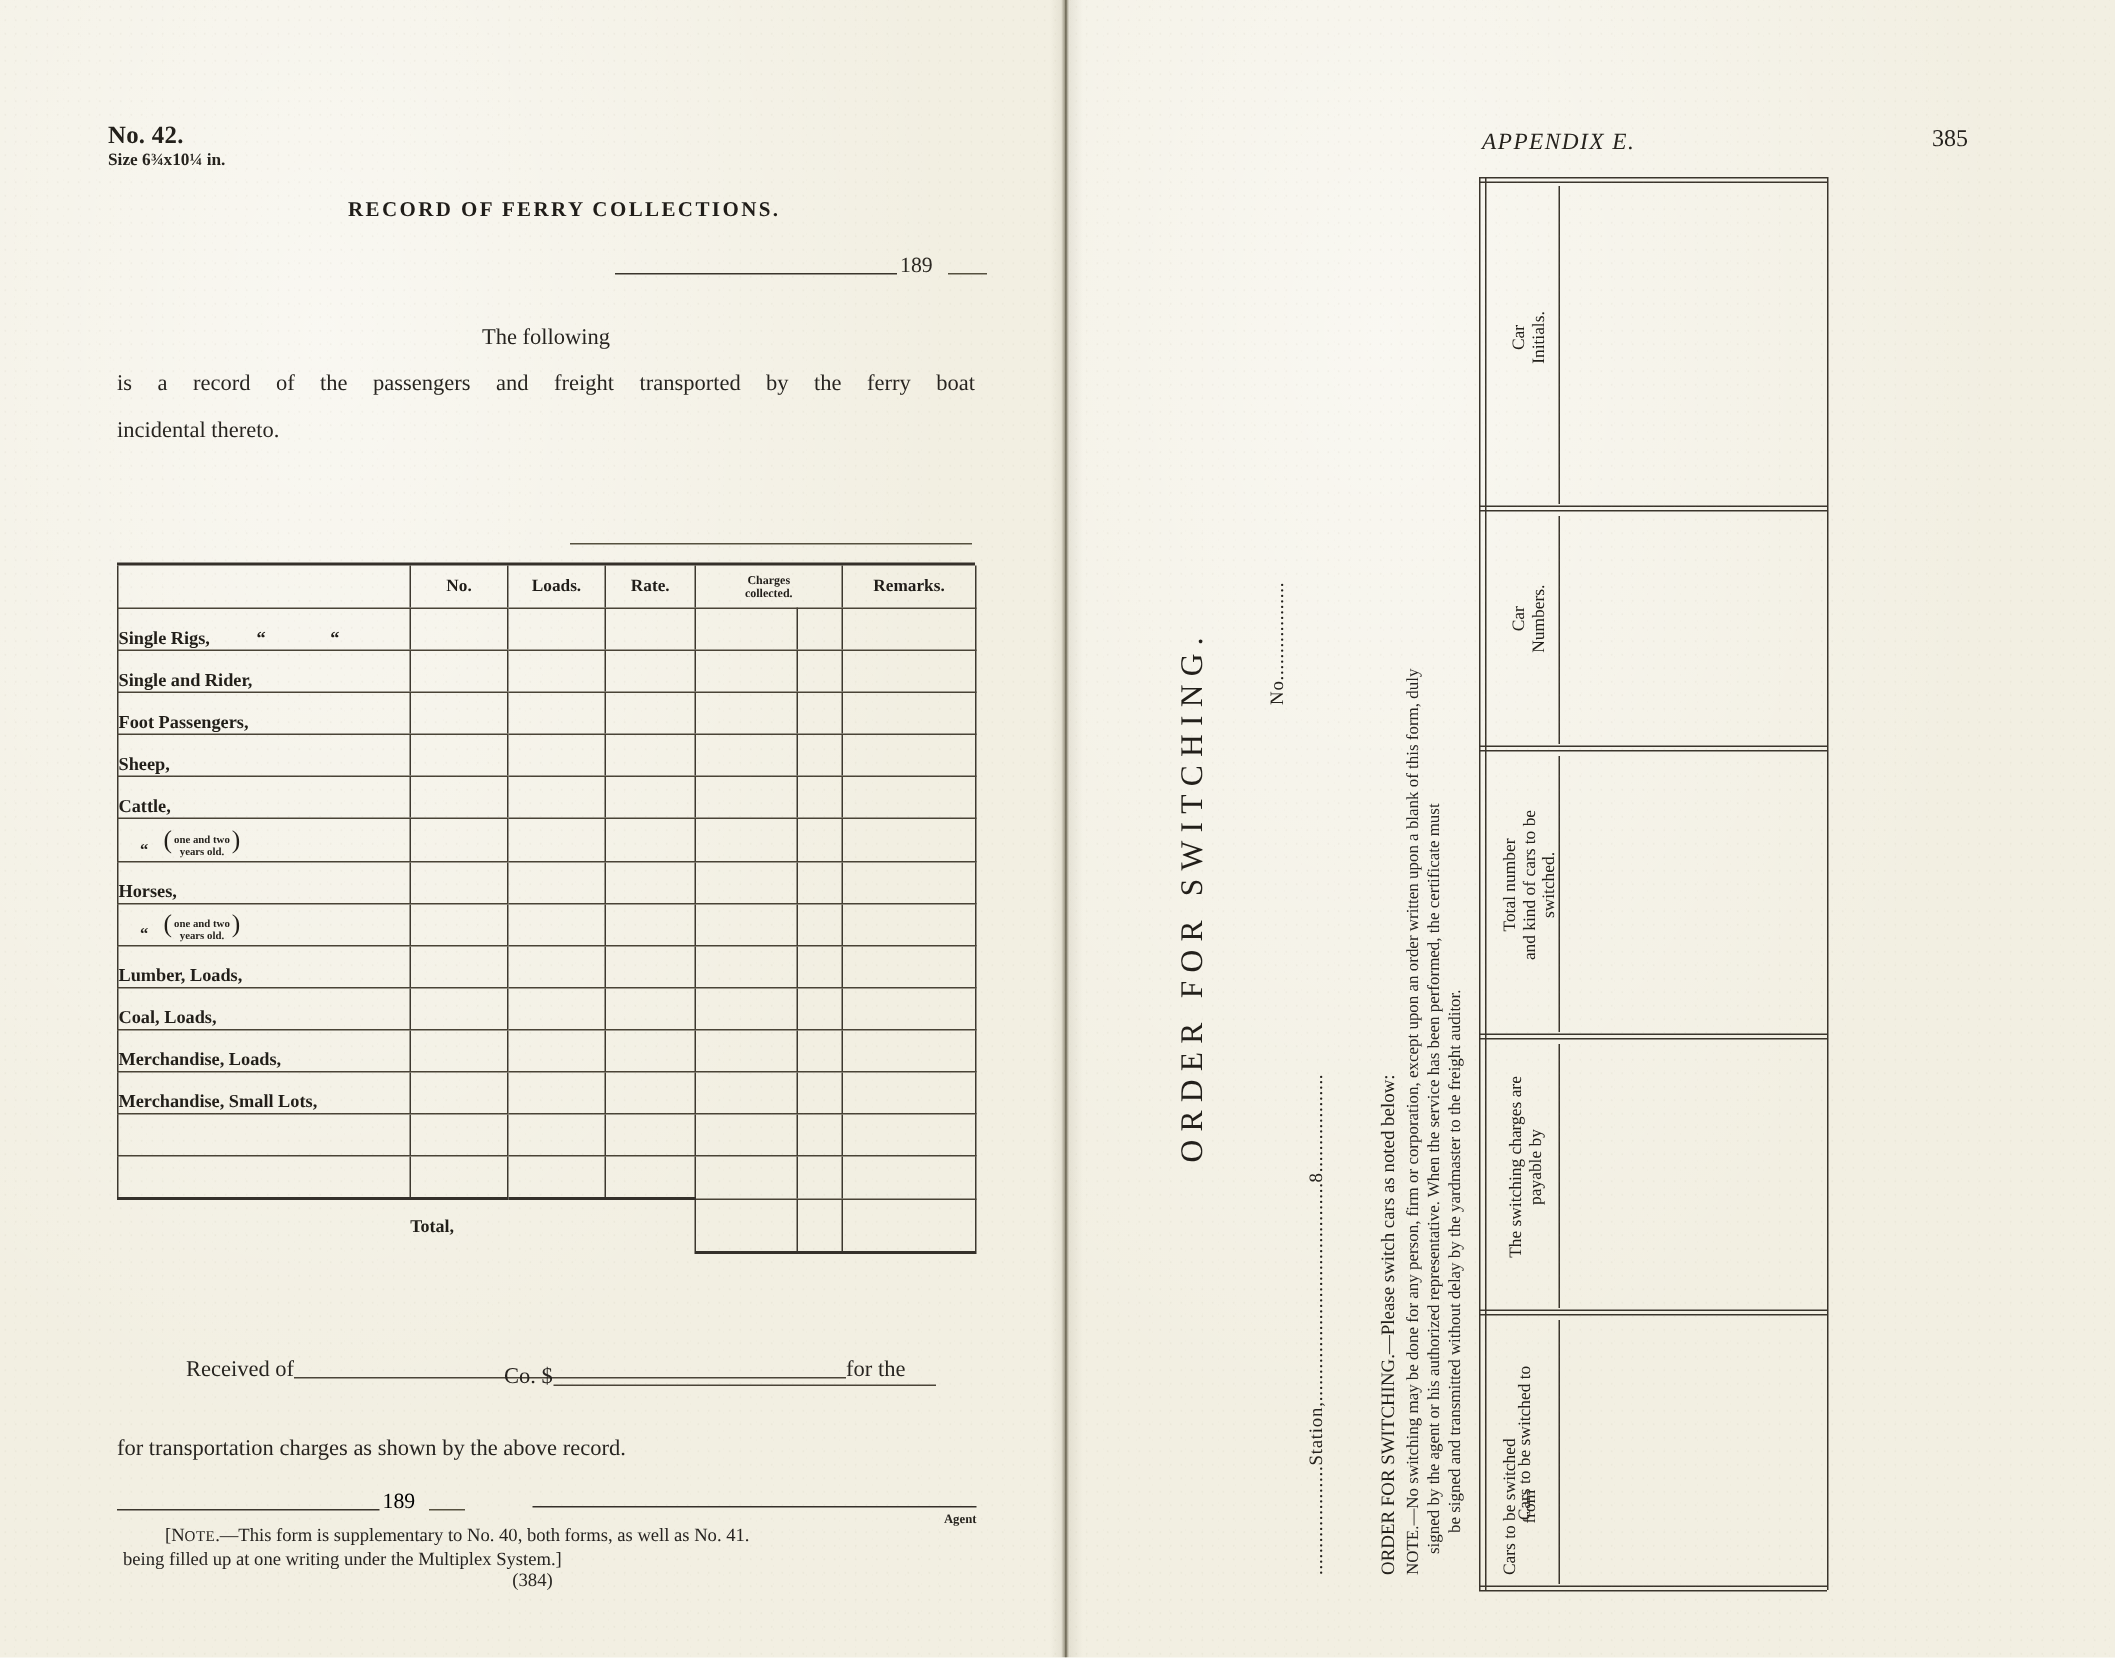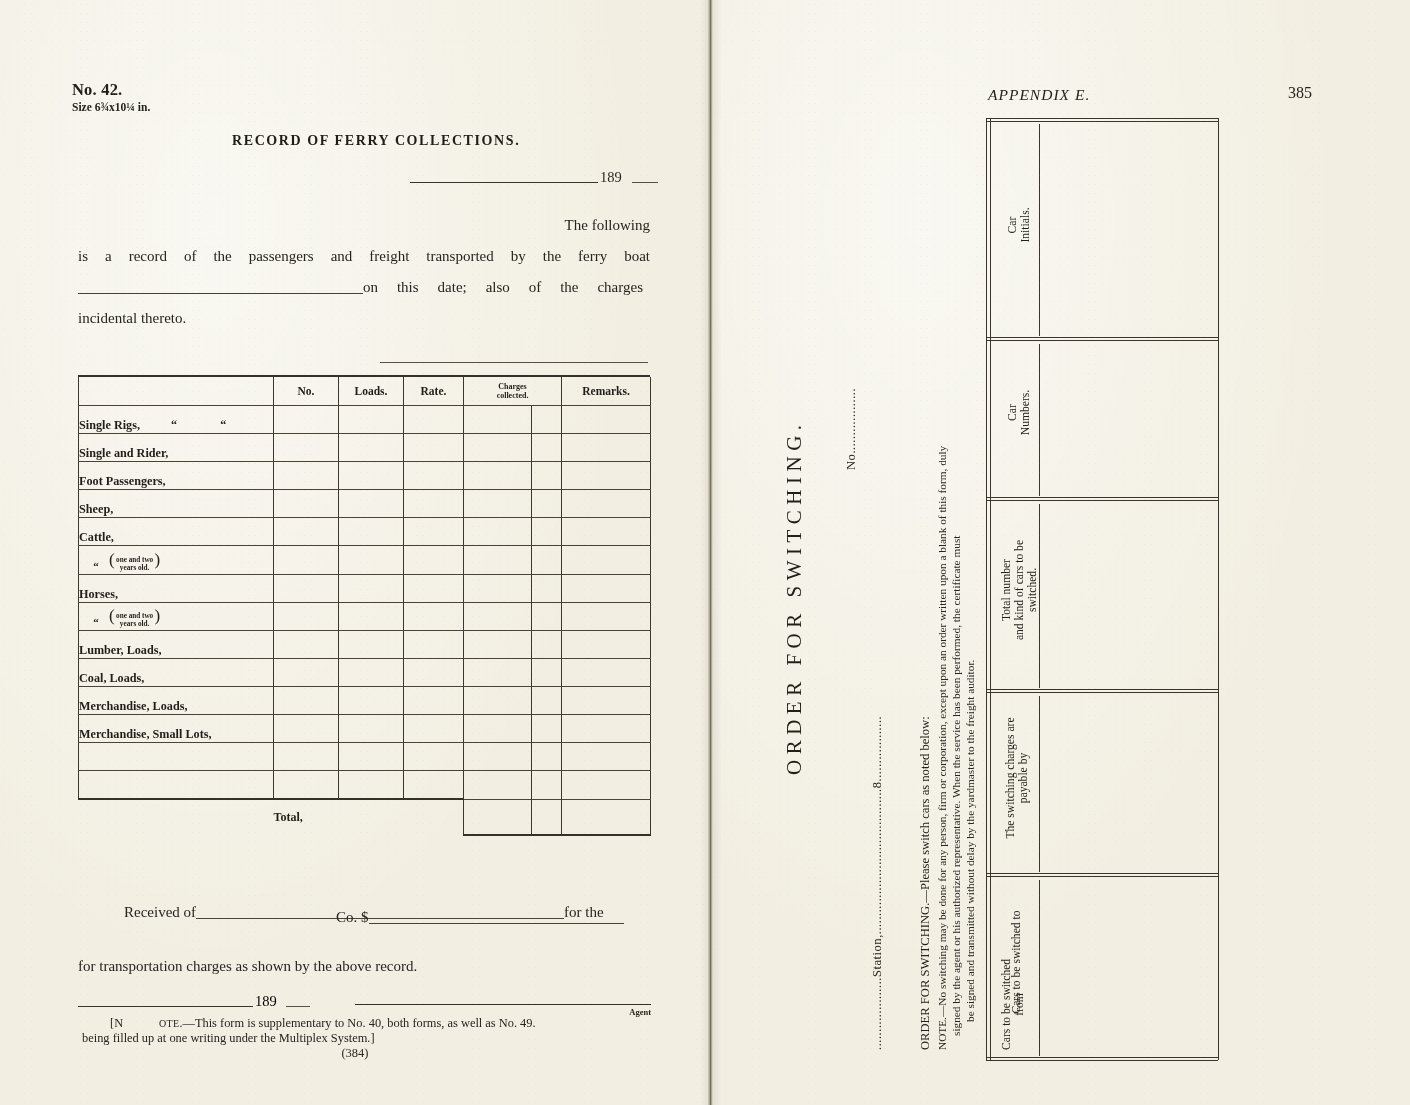--- a/index.html
+++ b/index.html
@@ -78,21 +78,21 @@
   .date-line-1 .r { position:absolute; left:0; top:14px; width:188px; }
   .date-line-1 .y {
     position:absolute; left:190px; top:1px; font-size:14.5px; color:#2b2822;
   }
   .date-line-1 .r2 { position:absolute; left:222px; top:14px; width:26px; }
 
   .para {
     position: absolute; left: 78px; top: 210px; width: 572px;
     font-size: 15px; color: #272420; line-height: 31px;
   }
-  .para .l1 { display:block; text-align: right; }
+  .para .l1 { display:block; text-align: center; }
   .para .l2 { display:block; text-align: justify; text-align-last: justify; }
   .para .l3 { display:block; position: relative; }
   .para .l3 .blank { display:inline-block; width: 285px; border-bottom:1px solid #474237; height: 15px; vertical-align: -2px;}
   .para .l3 .rest { display:inline-block; width: 280px; text-align: justify; text-align-last: justify;}
   .para .l4 { display:block; }
 
   .short-rule {
     position: absolute; left: 380px; top: 362px; width: 268px;
   }
 
@@ -158,21 +158,21 @@
   .sig-agent { position: absolute; left: 355px; top: 1000px; width: 296px; }
   .sig-agent .r { position:absolute; left:0; top:4px; width:296px; height:1px; background:#35302a; }
   .sig-agent .cap {
     position:absolute; right:0; top:7px; font-size:8.5px; font-weight:bold; color:#27241f;
   }
 
   .note-blk {
     position: absolute; left: 82px; top: 1016px; width: 566px;
     font-size: 12.4px; color: #262320; line-height: 15px;
   }
-  .note-blk .sc { font-size: 10px; letter-spacing: .3px; padding-left: 36px; }
+  .note-blk .sc { font-size: 10px; letter-spacing: .3px; }
   .note-blk .l1 { display:block; padding-left: 28px; }
   .pageno-l {
     position: absolute; left: 0; top: 1046px; width: 710px;
     text-align: center; font-size: 12.5px; color: #2b2823;
   }
 
   
   #rp { position: absolute; left: 710px; top: 0; width: 700px; height: 1105px; }
 
   .appendix {
@@ -222,21 +222,20 @@
 
     <div class="date-line-1">
       <div class="rule r"></div>
       <div class="y">189</div>
       <div class="rule-thin r2"></div>
     </div>
 
     <div class="para">
       <span class="l1">The following</span>
       <span class="l2">is a record of the passengers and freight transported by the ferry boat</span>
-      <span class="l3"><span class="blank"></span><span class="rest">on this date; also of the charges</span></span>
       <span class="l4">incidental thereto.</span>
     </div>
 
     <div class="short-rule rule-thin"></div>
 
     <div class="ft-outer-top"></div>
 
     <div id="ftable">
       <table>
         <colgroup>
@@ -454,21 +453,21 @@
       <div class="y">189</div>
       <div class="rule-thin r2"></div>
     </div>
 
     <div class="sig-agent">
       <div class="r"></div>
       <div class="cap">Agent</div>
     </div>
 
     <div class="note-blk">
-      <span class="l1"><span>[N</span><span class="sc">OTE</span><span>.—This form is supplementary to No. 40, both forms, as well as No. 49.</span></span>
+      <span class="l1"><span>[N</span><span class="sc">OTE</span><span>.—This form is supplementary to No. 40, both forms, as well as No. 41.</span></span>
       <span>being filled up at one writing under the Multiplex System.]</span>
     </div>
 
     <div class="pageno-l">(384)</div>
   </div>
 
   <div id="rp">
 
     <div class="appendix">APPENDIX E.</div>
     <div class="pageno-r">385</div>

